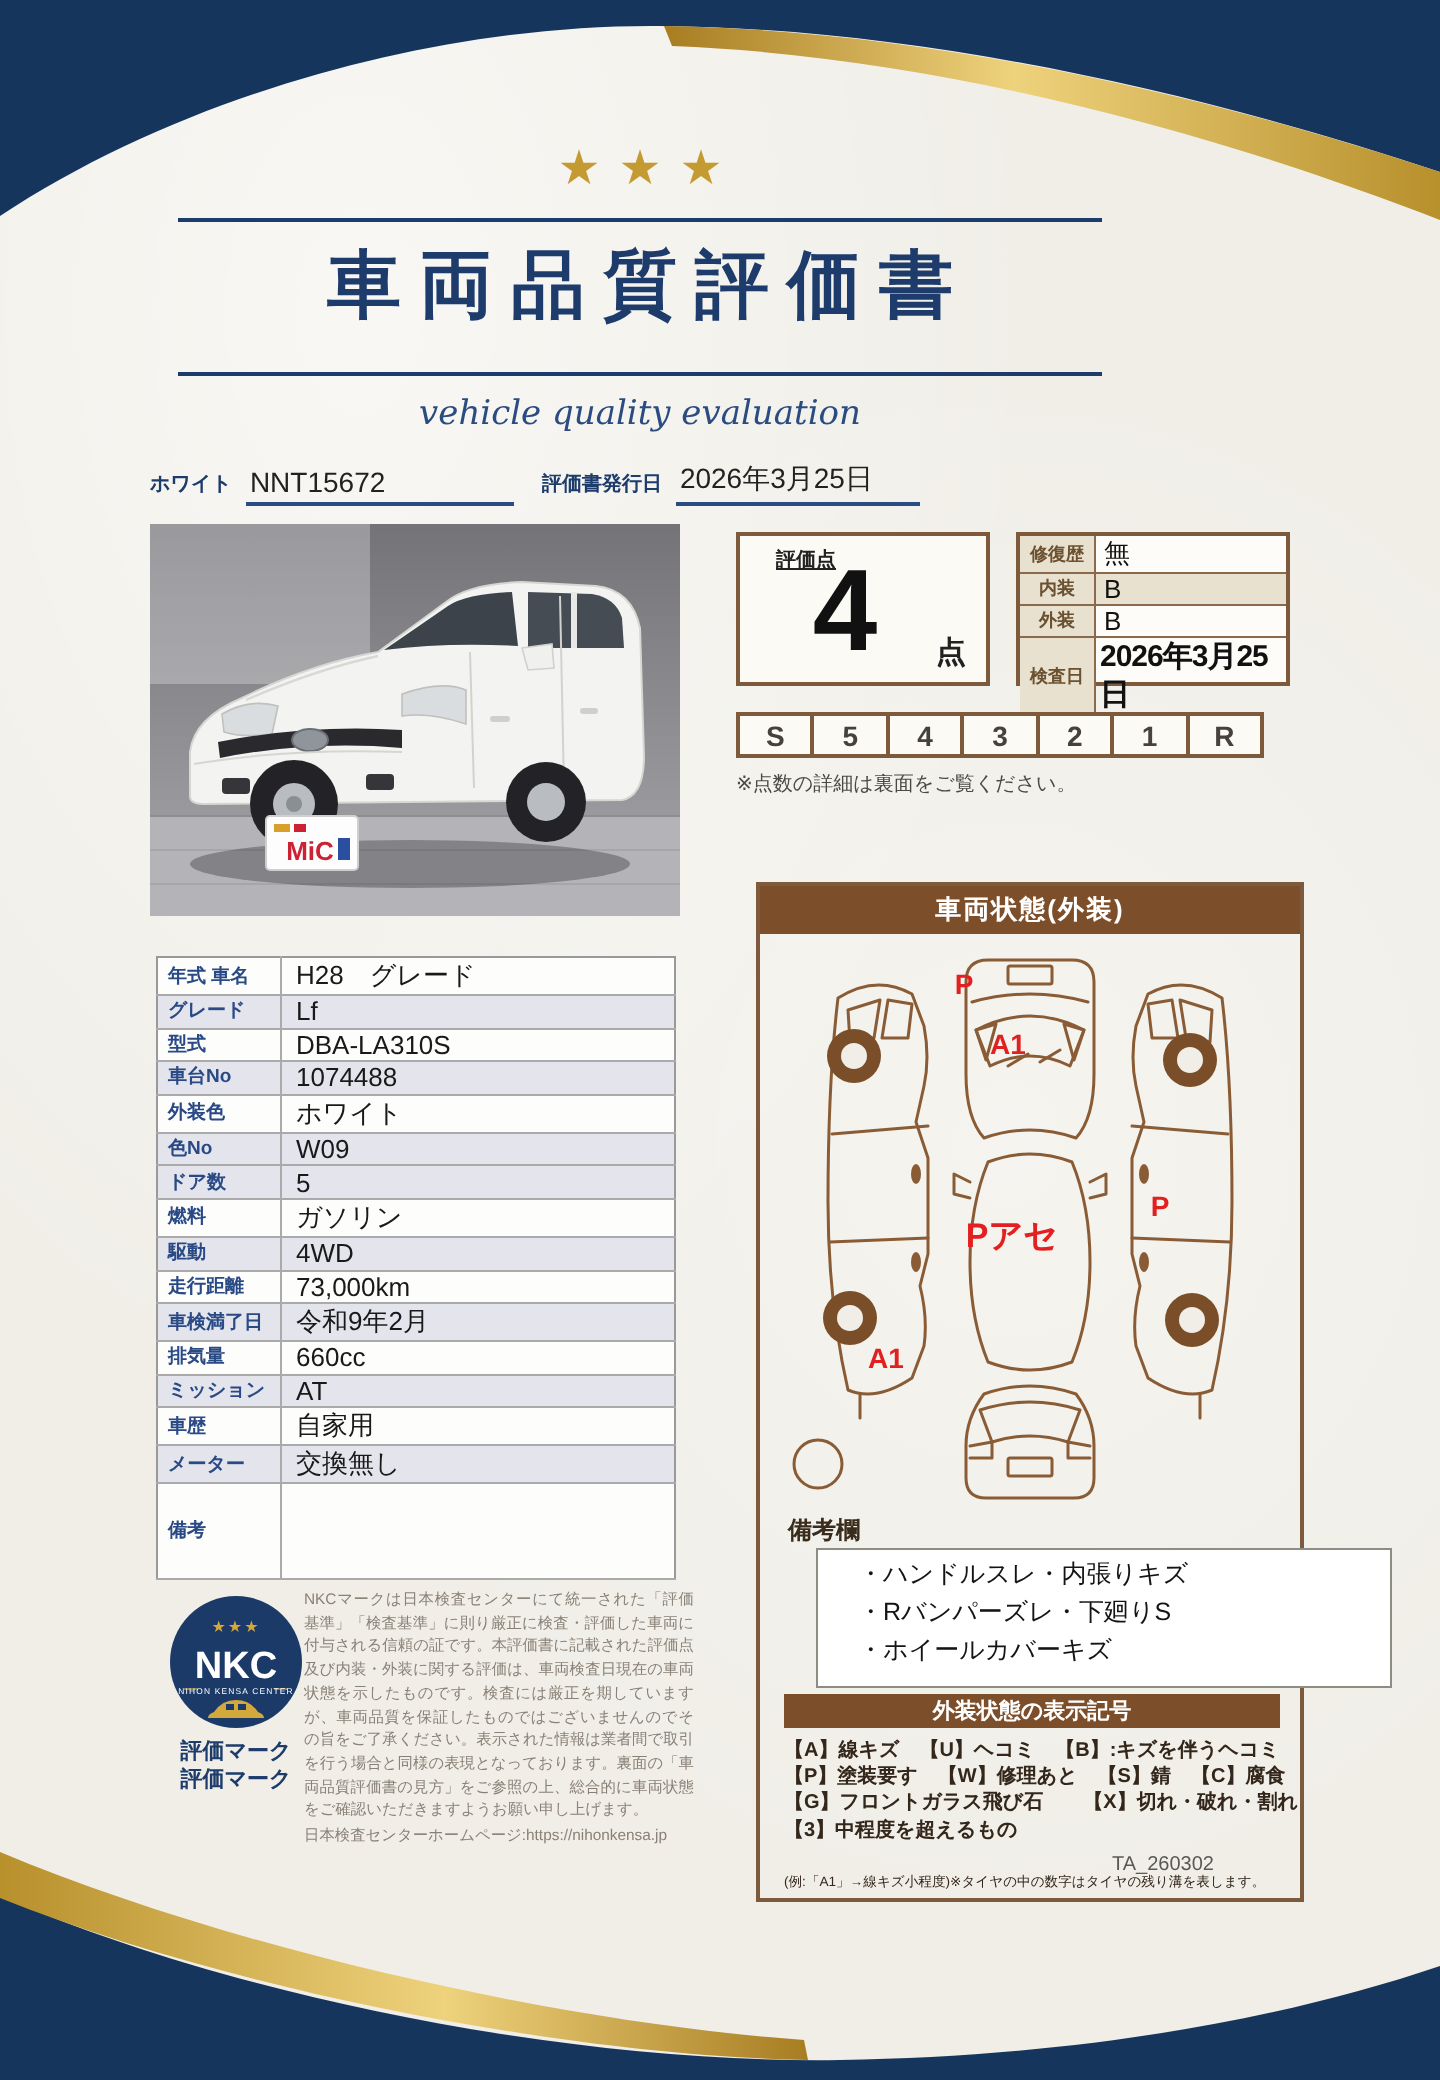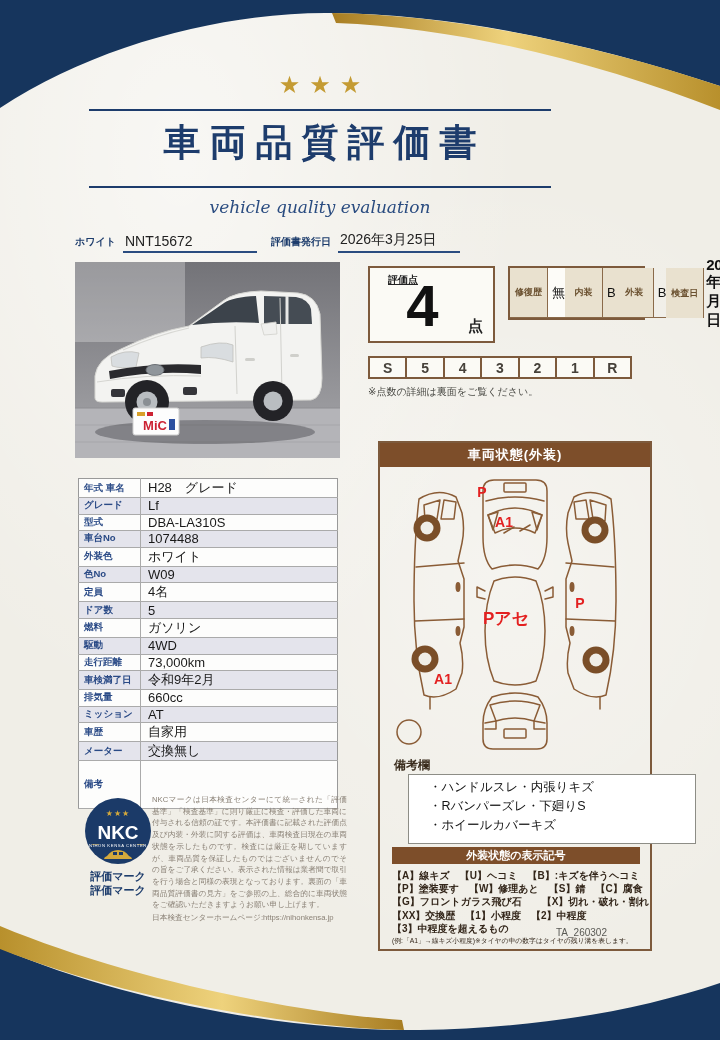--- a/index.html
+++ b/index.html
@@ -36,22 +36,22 @@
 
   
   .score-box{left:368px;top:266px;width:127px;height:77px;border:2px solid var(--brown,#7d5a3c);
     background:#fbfaf5;box-sizing:border-box;z-index:2;}
   .score-label{position:absolute;left:18px;top:5px;font-size:10px;font-weight:700;color:#222;text-decoration:underline;}
   .score-value{position:absolute;left:0;right:18px;top:0px;text-align:center;
     font-size:58px;font-weight:700;color:#111;line-height:75px;}
   .score-unit{position:absolute;right:10px;bottom:5px;font-size:15px;font-weight:700;color:#222;}
 
   
-  .summary{left:508px;top:266px;width:137px;height:54px;border:2px solid var(--brown,#7d5a3c);
-    box-sizing:border-box;display:flex;flex-direction:row;background:#fdfcf8;z-index:2;}
+  .summary{left:508px;top:266px;width:137px;height:77px;border:2px solid var(--brown,#7d5a3c);
+    box-sizing:border-box;display:flex;flex-direction:column;background:#fdfcf8;z-index:2;}
   .sum-row{flex:1;display:flex;border-bottom:1px solid #8a6a4a;}
   .sum-row:last-child{border-bottom:none;}
   .sum-label{width:37px;background:#e9e1cf;font-size:9px;font-weight:700;color:#6b5130;
     display:flex;align-items:center;justify-content:center;border-right:1px solid #8a6a4a;}
   .sum-val{flex:1;display:flex;align-items:center;padding-left:4px;font-size:13px;color:#111;}
   .sum-row.hl .sum-val{background:#e9e1cf;}
   .sum-row:last-child .sum-val{font-size:15px;font-weight:700;letter-spacing:-.5px;padding-left:2px;}
 
   
   .scale{left:368px;top:356px;width:264px;height:23px;border:2px solid var(--brown,#7d5a3c);
@@ -243,24 +243,20 @@
             <td>1074488</td>
           </tr>
           <tr>
             <th>外装色</th>
             <td>ホワイト</td>
           </tr>
           <tr class="alt ">
             <th>色No</th>
             <td>W09</td>
           </tr>
-          <tr>
-            <th>定員</th>
-            <td>4名</td>
-          </tr>
           <tr class="alt ">
             <th>ドア数</th>
             <td>5</td>
           </tr>
           <tr>
             <th>燃料</th>
             <td>ガソリン</td>
           </tr>
           <tr class="alt ">
             <th>駆動</th>
@@ -389,21 +385,20 @@
         <div>・ハンドルスレ・内張りキズ</div>
         <div>・Rバンパーズレ・下廻りS</div>
         <div>・ホイールカバーキズ</div>
       </div>
 
     <div class="legend-header">外装状態の表示記号</div>
     <div class="legend-body" id="legend">
         <div>【A】線キズ　【U】ヘコミ　【B】:キズを伴うヘコミ</div>
         <div>【P】塗装要す　【W】修理あと　【S】錆　【C】腐食</div>
         <div>【G】フロントガラス飛び石　　【X】切れ・破れ・割れ</div>
-        <div>【XX】交換歴　【1】小程度　【2】中程度</div>
         <div>【3】中程度を超えるもの</div>
       </div>
     <div class="legend-note">(例:「A1」→線キズ小程度)※タイヤの中の数字はタイヤの残り溝を表します。</div>
   </div>
 
   <div class="abs ta-code">TA_260302</div>
 
 </div>
 
 </body></html>

